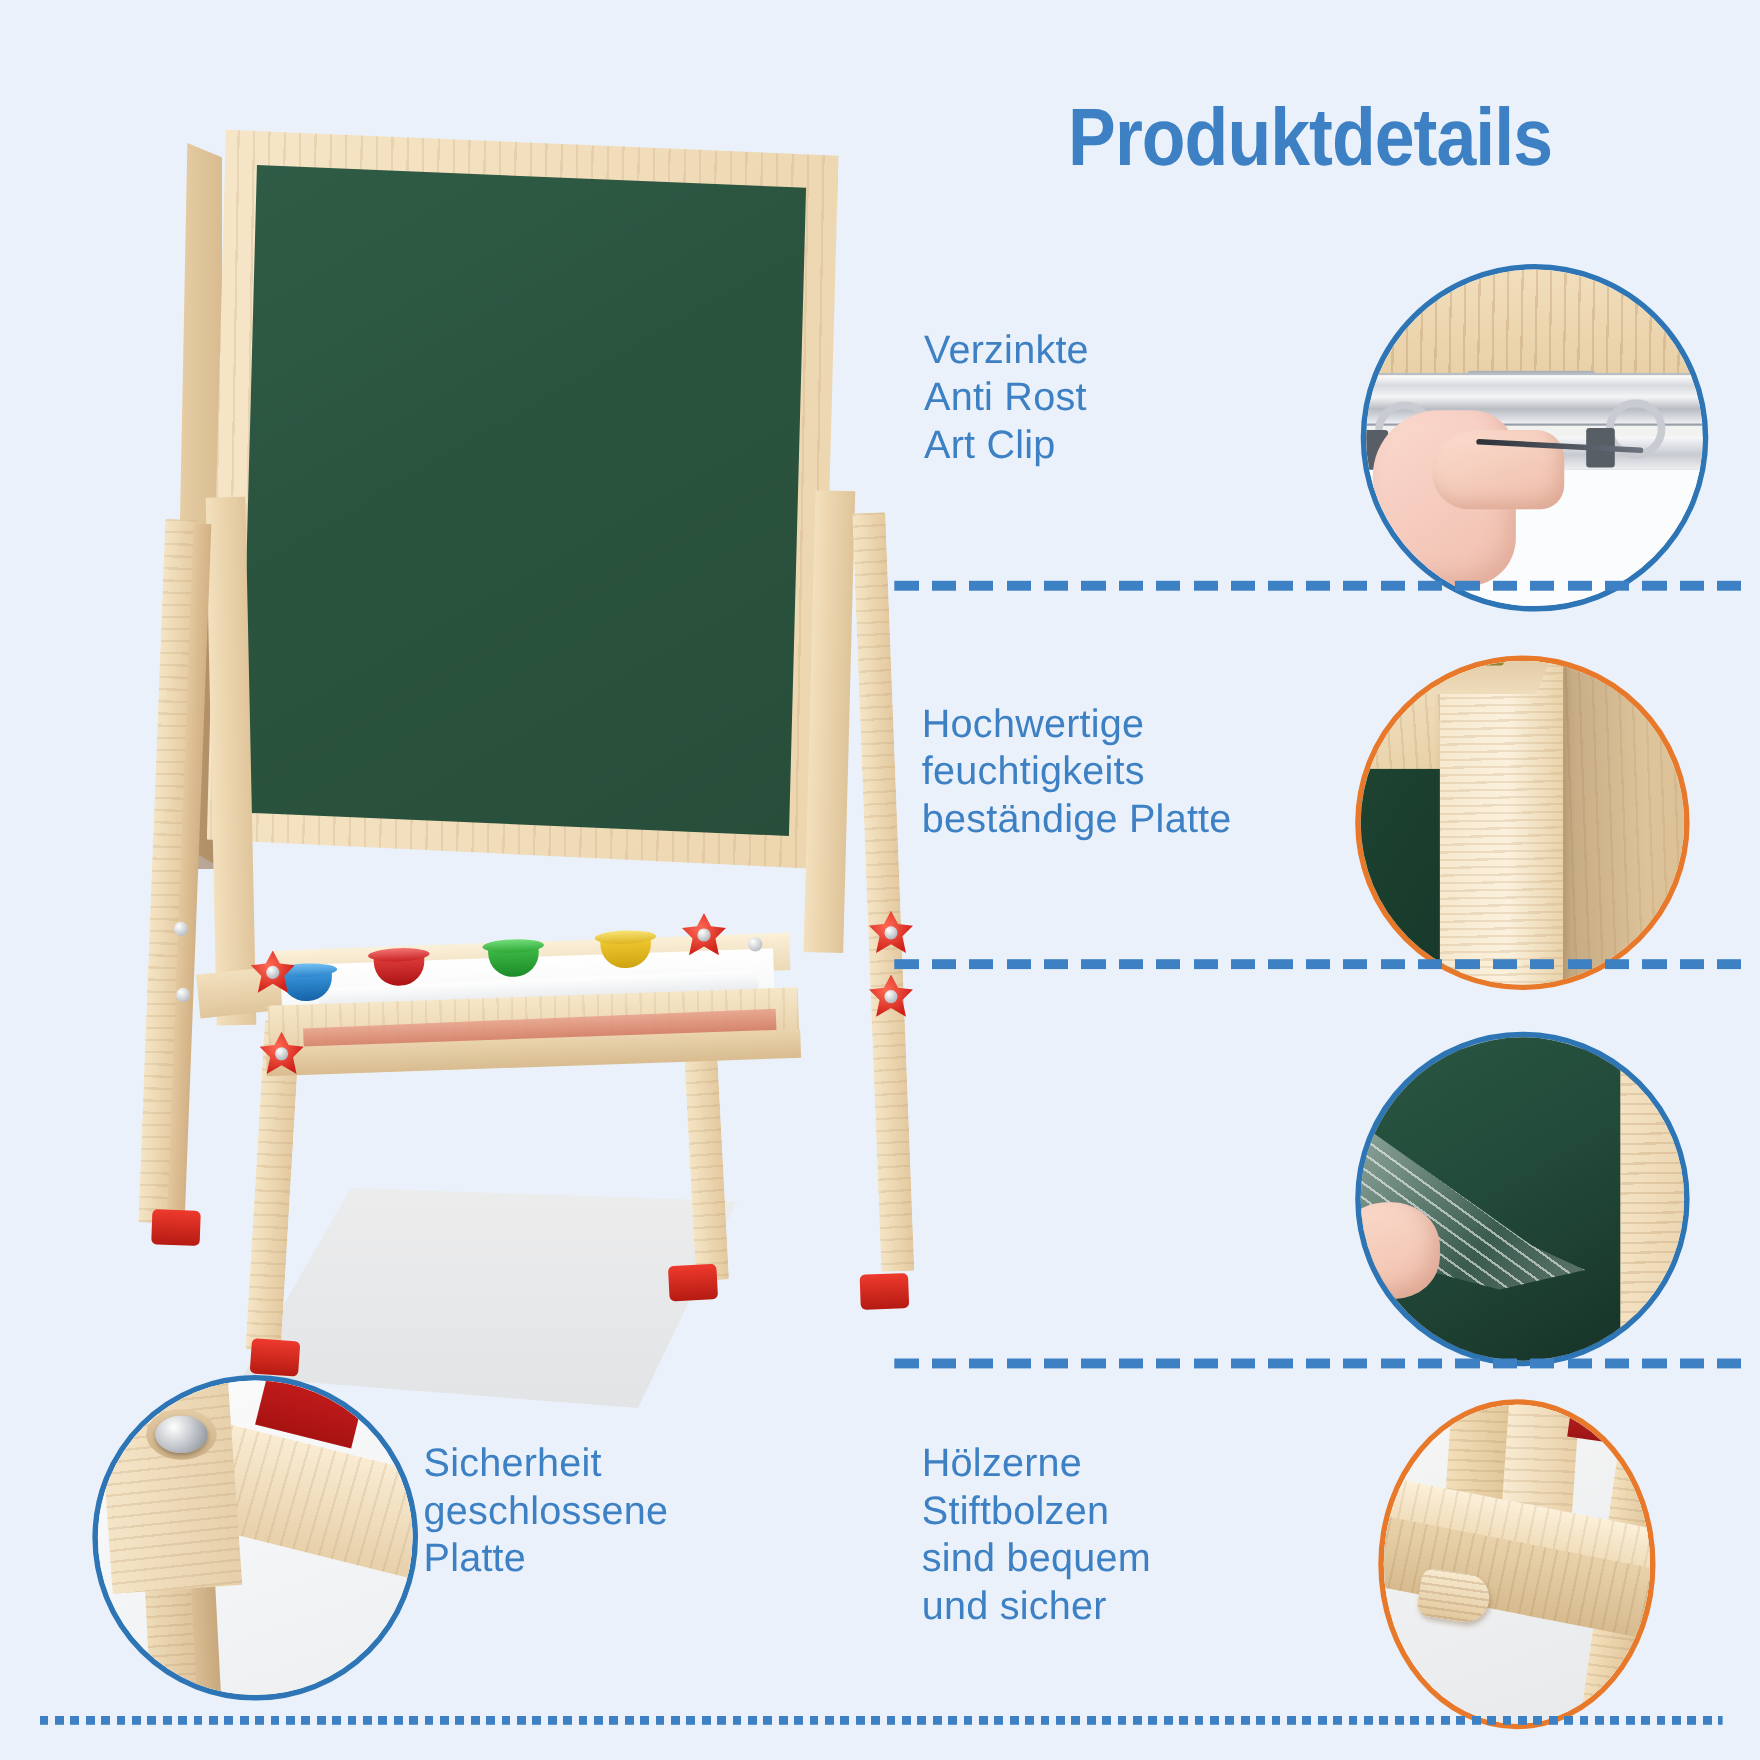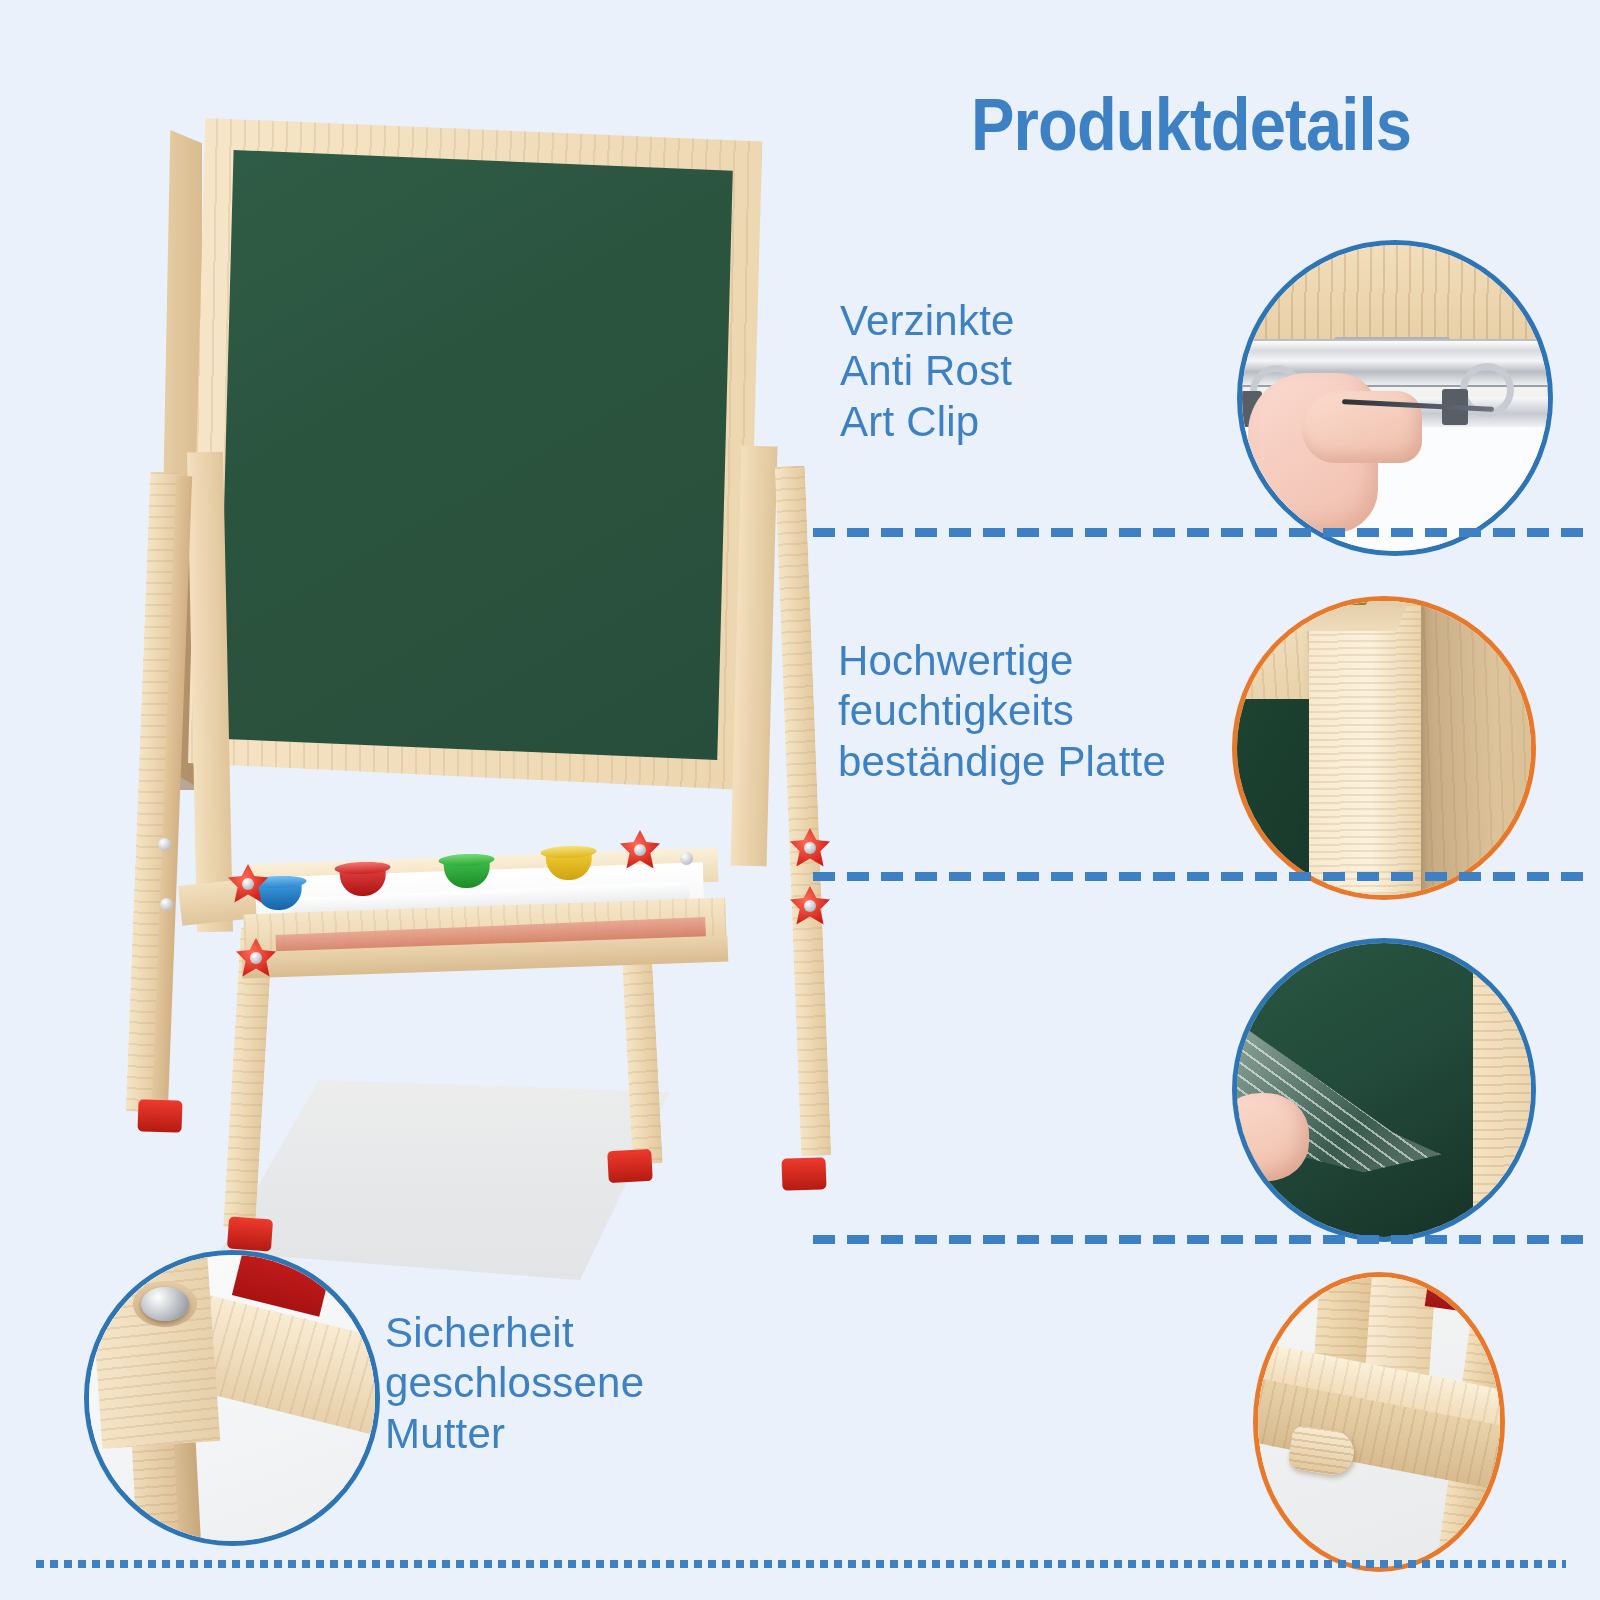--- a/index.html
+++ b/index.html
@@ -23,21 +23,21 @@
     color:#3d81c4;
     font-family:"Liberation Sans Narrow","Liberation Sans",sans-serif;
     transform:scaleX(.88);transform-origin:center top;
     white-space:nowrap;
   }
 
   
   .feat-text{
     position:absolute;
     color:#3d81c4;
-    font-size:42px;
+    font-size:36px;
     line-height:1.20;
     font-weight:400;
     letter-spacing:.2px;
     white-space:pre-line;
   }
   #feat-text-1{left:840px;top:296px;width:420px;}
   #feat-text-2{left:838px;top:636px;width:430px;}
   #feat-text-3{left:838px;top:1022px;width:420px;}
   #feat-text-4{left:385px;top:1308px;width:330px;}
   #feat-text-5{left:838px;top:1308px;width:340px;}
@@ -389,22 +389,26 @@
       <div class="legV"></div>
       <div class="legV2"></div>
       <div class="barA"></div>
       <div class="nutring"></div>
       <div class="nut"></div>
     </div>
   </div>
 
   <div class="feat-text" id="feat-text-4">Sicherheit
 geschlossene
-Mutter</div>
-
+Platte</div>
+
+  <div class="feat-text" id="feat-text-5">Hölzerne
+Stiftbolzen
+sind bequem
+und sicher</div>
 
   <div class="photo orange" id="photo-5">
     <div class="inner">
       <div class="bg"></div>
       <div class="upv1"></div>
       <div class="upv2"></div>
       <div class="redsm"></div>
       <div class="postR"></div>
       <div class="railtop"></div>
       <div class="railbody"></div>

